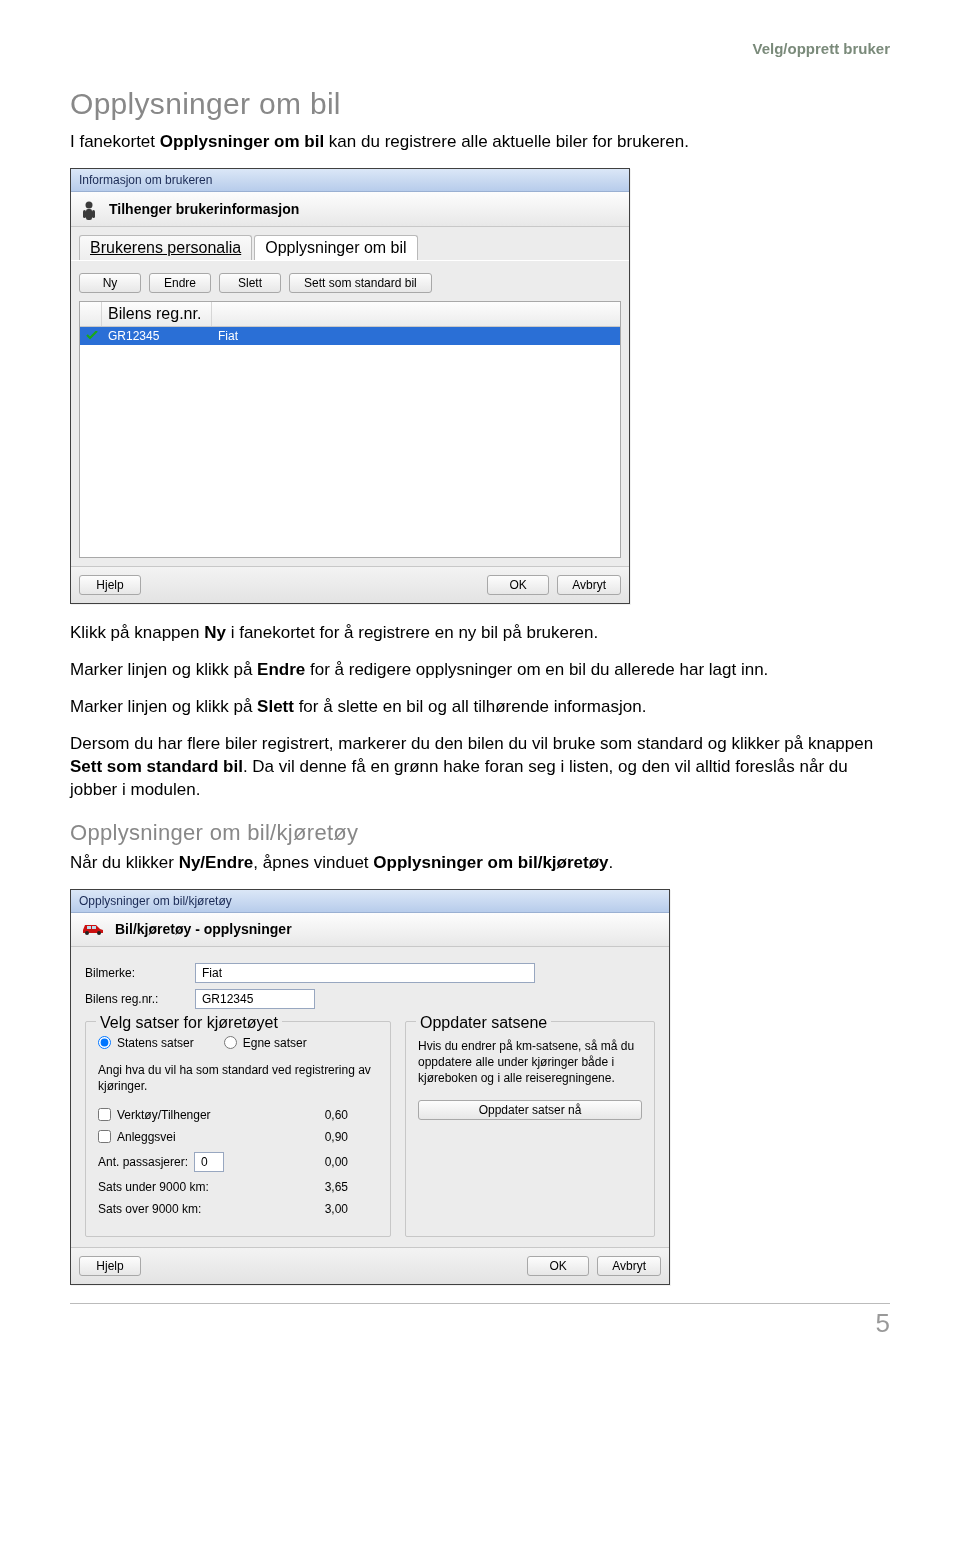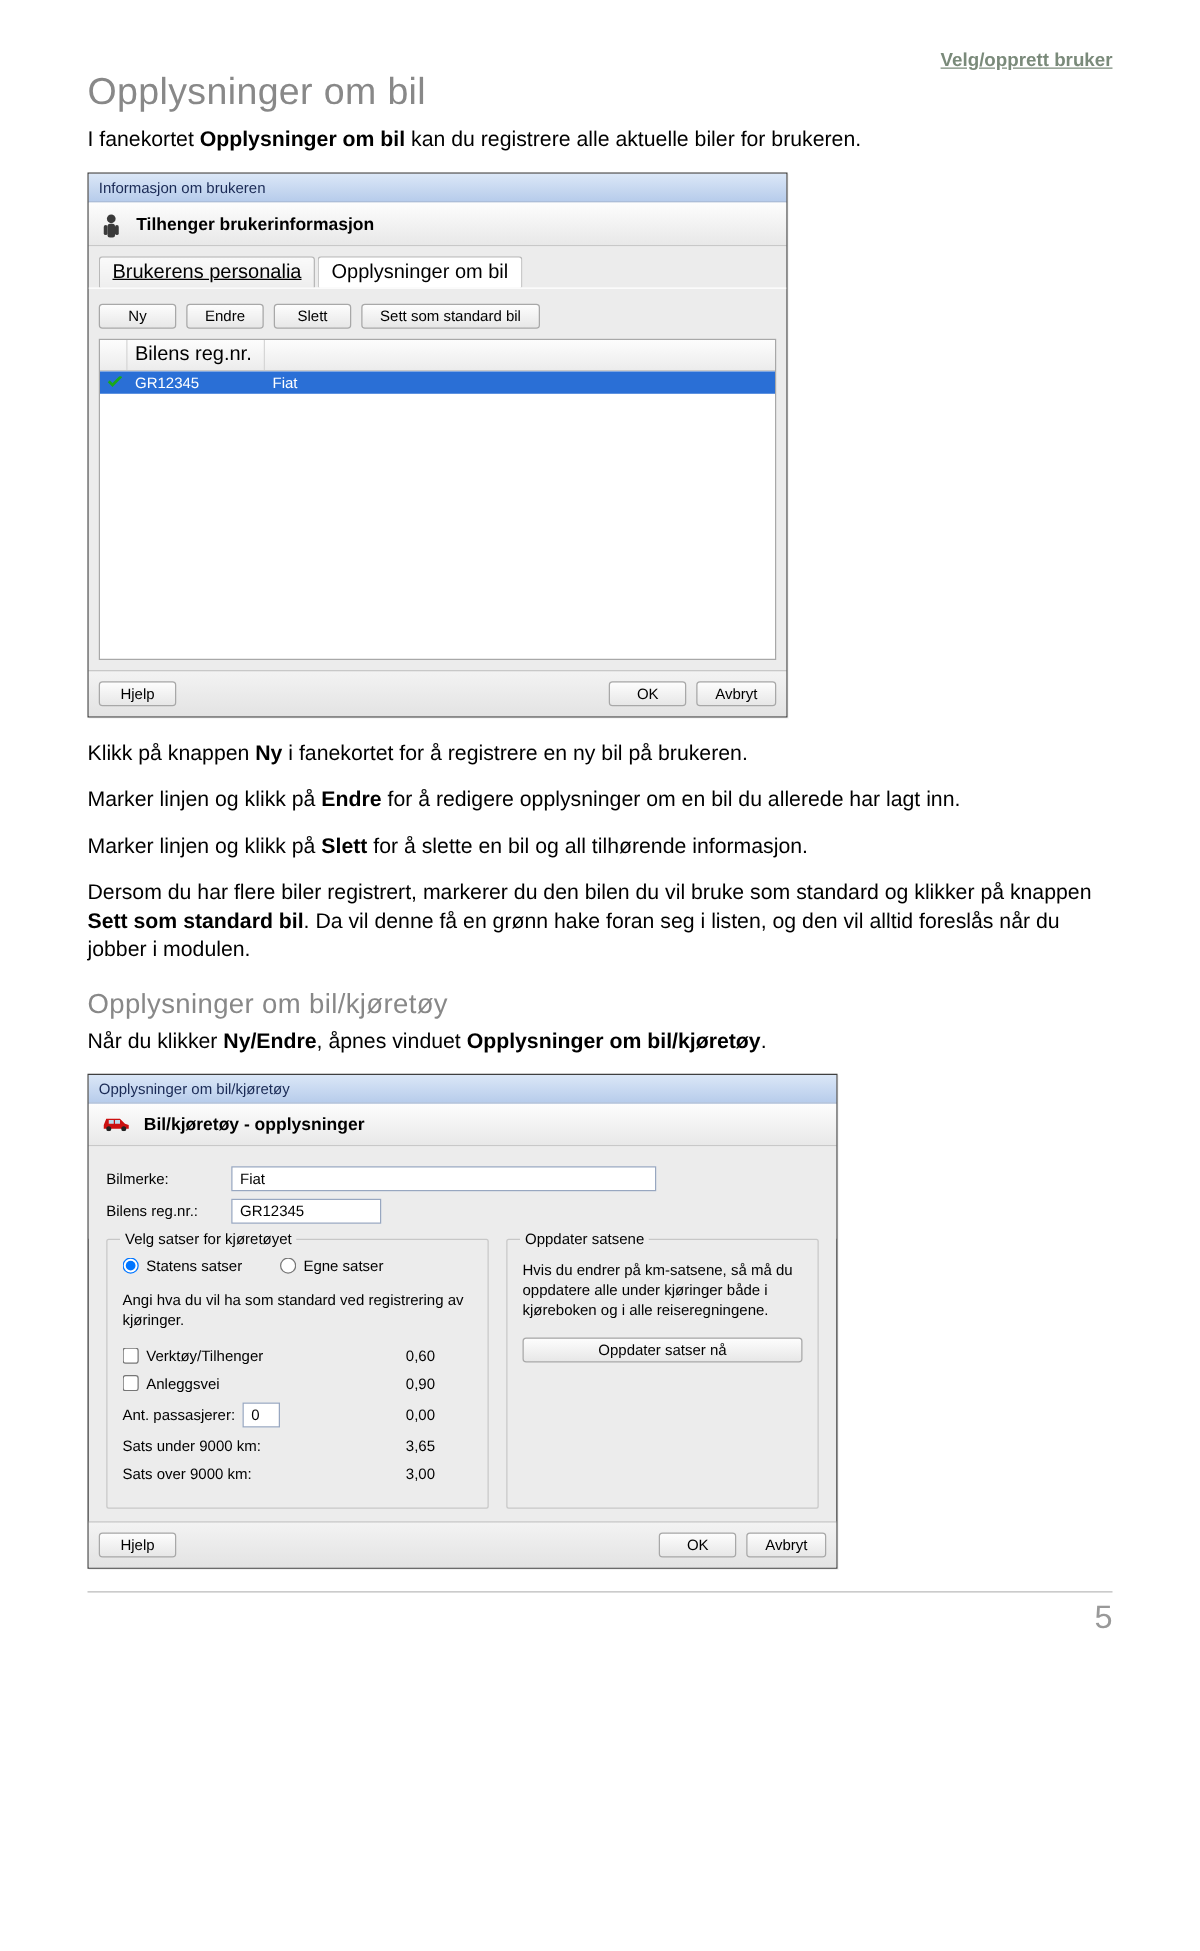--- a/index.html
+++ b/index.html
@@ -9,21 +9,21 @@
     font-family: Arial, Helvetica, sans-serif;
     background: #fff;
     color: #000;
     width: 960px;
   }
   .header-right {
     text-align: right;
     color: #7a8a7a;
     font-weight: bold;
     font-size: 15px;
-    text-decoration: underline;
+    margin-bottom: 30px;
   }
   h2.section {
     font-family: Impact, "Arial Narrow", sans-serif;
     font-weight: normal;
     color: #888;
     font-size: 30px;
     margin: 0 0 10px 0;
     letter-spacing: 0.3px;
   }
   h3.subsection {
@@ -154,21 +154,21 @@
     justify-content: space-between;
     padding: 8px;
     background: linear-gradient(#f3f3f3, #e3e3e3);
     border-top: 1px solid #c8c8c8;
   }
   .bottombar .group { display: flex; gap: 8px; }
 
   
   .form-area { padding: 10px 14px 6px 14px; background: #ececec;}
   .form-row {
-    display: flex; align-items: center; 
+    display: flex; align-items: center; gap: 10px;
     margin: 6px 0;
     font-size: 12px;
   }
   .form-row .lbl { width: 100px; }
   .txt {
     background: #fff; border: 1px solid #98a7c0;
     padding: 2px 6px; font-size: 12px; font-family: inherit;
     height: 20px;
   }
   .txt.w1 { width: 340px; }
@@ -183,21 +183,21 @@
     border-radius: 2px;
     padding: 10px 12px 12px 12px;
     background: #ececec;
     position: relative;
   }
   .groupbox .legend {
     position: absolute;
     top: -8px; left: 10px;
     background: #ececec;
     padding: 0 4px;
-    font-size: 12px;
+    font-size: 16px;
   }
   .left-grp { flex: 1; }
   .right-grp { width: 250px; }
 
   .radio-row, .chk-row {
     display:flex; align-items:center; gap:6px; font-size:12px;
     margin: 4px 0;
   }
   .val-row {
     display: flex; align-items: center; justify-content: space-between;

